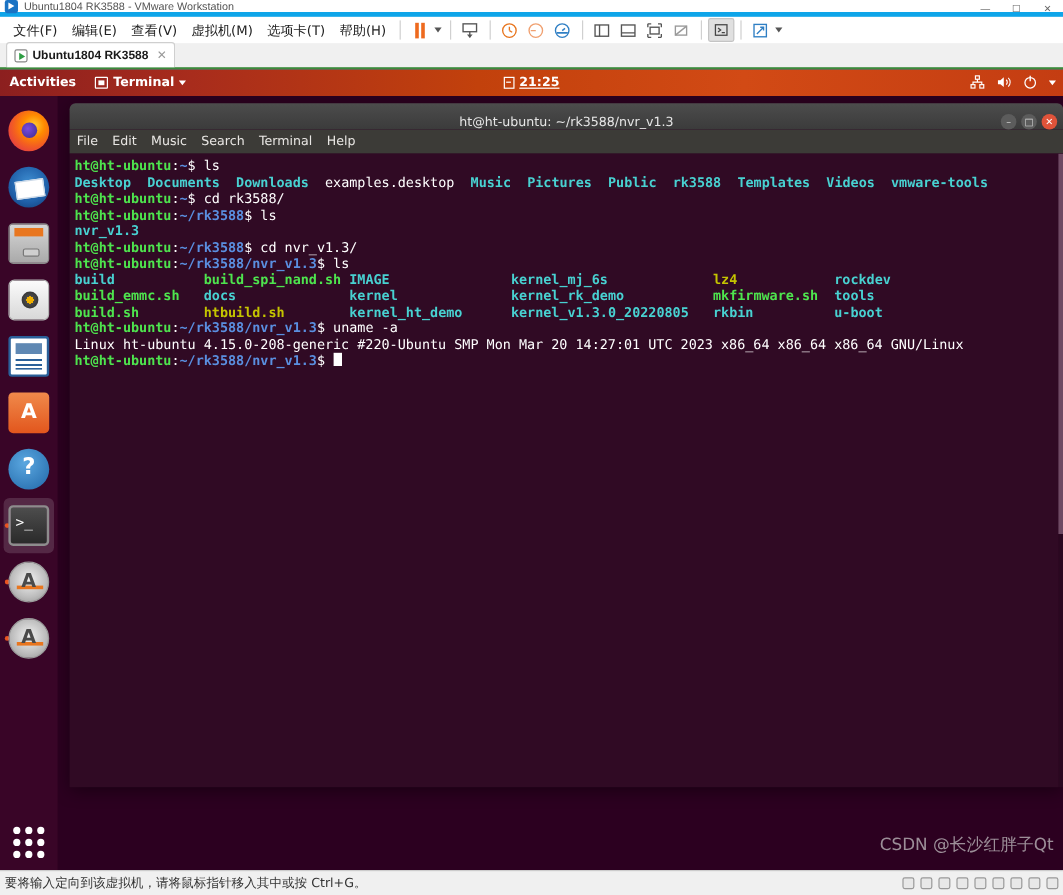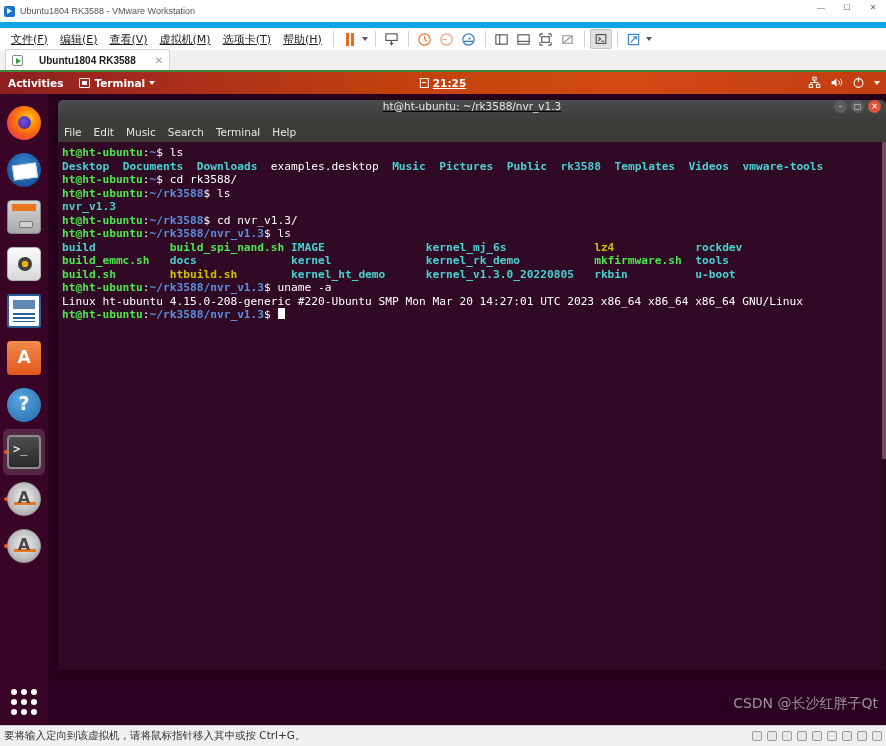--- a/index.html
+++ b/index.html
@@ -8,22 +8,22 @@
     font-family: "Liberation Sans", sans-serif;
     overflow: hidden;
     background: #f0f0f0;
   }
 
   
   #vmware-window { width: 886px; height: 746px; display: flex; flex-direction: column; background: #f5f5f5; }
 
   
   .vm-titlebar {
-    height: 28px; background: #ffffff; display: flex; align-items: center;
-    border-bottom: 6px solid #0ea5e9; position: relative; flex: none;
+    height: 14px; background: #ffffff; display: flex; align-items: center;
+    border-bottom: 4px solid #0ea5e9; position: relative; flex: none;
   }
   .vm-titlebar .vm-app-icon {
     width: 11px; height: 11px; margin-left: 4px; background: #1a73c4;
     border-radius: 2px; position: relative; flex: none;
   }
   .vm-titlebar .vm-app-icon::after {
     content: ""; position: absolute; left: 3px; top: 2.5px;
     border-left: 5px solid #fff; border-top: 3px solid transparent; border-bottom: 3px solid transparent;
   }
   .vm-title-text {
@@ -37,21 +37,20 @@
   }
 
   
   .vm-menubar {
     height: 22px; background: #ffffff; display: flex; align-items: center;
     padding-left: 5px; flex: none;
   }
   .vm-menubar .mi {
     font-size: 11px; color: #222; padding: 2px 6px; white-space: nowrap;
     font-family: "DejaVu Sans", sans-serif;
-    text-decoration: underline;
   }
   .tb-sep { width: 1px; height: 16px; background: #d0d0d0; margin: 0 5px; }
   .tb-btn {
     width: 22px; height: 20px; display: flex; align-items: center; justify-content: center;
     position: relative;
   }
   .tb-btn.active { background: #e0e0e0; border: 1px solid #c4c4c4; border-radius: 2px; }
   .tb-caret { width: 9px; height: 20px; display: flex; align-items: center; justify-content: center; }
   .tb-caret::after {
     content: ""; border-left: 3px solid transparent; border-right: 3px solid transparent;
@@ -60,21 +59,21 @@
   .pause-icon { display: flex; gap: 2px; }
   .pause-icon i { display: block; width: 3px; height: 13px; background: #ee6a1e; }
 
   
   .vm-tabstrip {
     height: 22px; background: #f0f0f0; display: flex; align-items: flex-end;
     border-bottom: 2px solid #3c8a3c; flex: none;
   }
   .vm-tab {
     height: 21px; background: #ffffff; border: 1px solid #cfcfcf; border-bottom: none;
-    border-radius: 3px 3px 0 0; display: flex; align-items: center; gap: 16px;
+    border-radius: 3px 3px 0 0; display: flex; align-items: center; gap: 4px;
     padding: 0 6px; margin-left: 5px;
   }
   .vm-tab .tab-ico {
     width: 11px; height: 11px; border: 1px solid #888; border-radius: 2px;
     background: #fff; position: relative; flex: none;
   }
   .vm-tab .tab-ico::after {
     content: ""; position: absolute; left: 3px; top: 2px;
     border-left: 5px solid #2f9e44; border-top: 3px solid transparent; border-bottom: 3px solid transparent;
   }
@@ -169,21 +168,21 @@
 
   
   .term-window {
     position: absolute; left: 58px; top: 28px; width: 828px; height: 570px;
     display: flex; flex-direction: column; z-index: 10;
     box-shadow: 0 3px 14px rgba(0,0,0,0.45);
   }
   .term-titlebar {
     height: 22px; background: linear-gradient(#4c4c4c, #3b3b3b);
     border-top-left-radius: 5px; border-top-right-radius: 5px;
-    display: flex; align-items: flex-start; justify-content: center; position: relative; flex: none; text-decoration: underline;
+    display: flex; align-items: flex-end; justify-content: center; position: relative; flex: none;
   }
   .term-title {
     font-size: 10.5px; color: #e6e6e6; font-family: "DejaVu Sans", sans-serif;
     white-space: nowrap;
   }
   .term-wincontrols { position: absolute; right: 5px; display: flex; gap: 4px; align-items: center; }
   .twc { width: 13px; height: 13px; border-radius: 50%; background: #5c5c5c; color: #d9d9d9; font-size: 8px;
          display: flex; align-items: center; justify-content: center; line-height: 1; font-family: "DejaVu Sans", sans-serif; }
   .twc.close { background: #e0533a; color: #fff; }
   .term-menubar {

